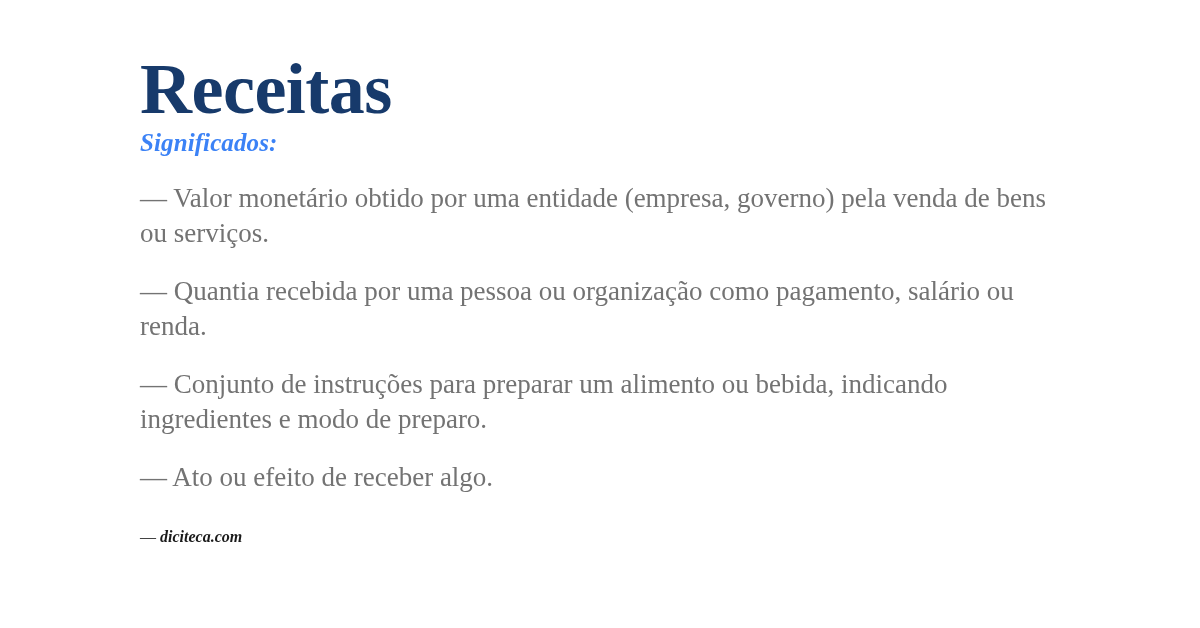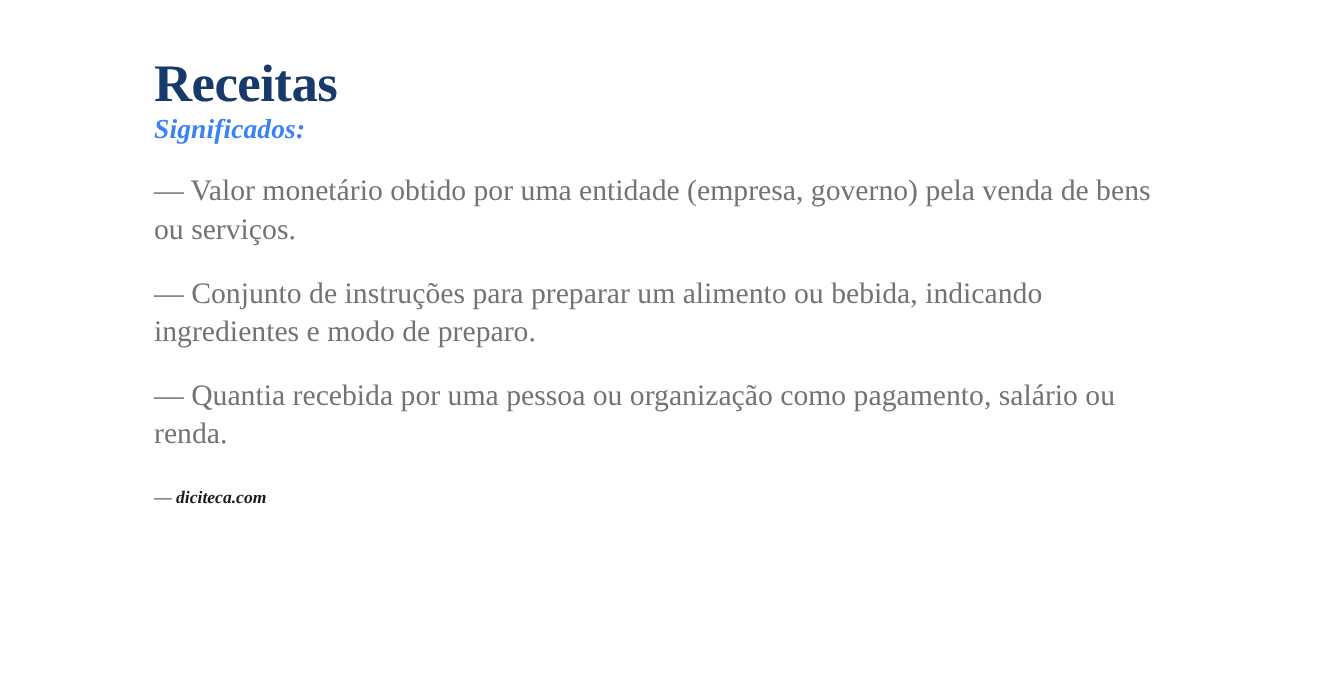--- a/index.html
+++ b/index.html
@@ -17,21 +17,21 @@
   .card {
     width: 1200px;
     height: 628px;
     box-sizing: border-box;
     padding: 52px 140px 0 140px;
     position: relative;
   }
   .title {
     font-family: "Liberation Serif", serif;
     font-weight: bold;
-    font-size: 48px;
+    font-size: 72px;
     line-height: 1.04;
     color: #173a6b;
     letter-spacing: -0.5px;
     margin: 0 0 2px 0;
   }
   .subtitle {
     font-family: "Liberation Serif", serif;
     font-weight: bold;
     font-style: italic;
     font-size: 25px;
@@ -78,25 +78,29 @@
 
   <h2 class="subtitle">Significados:</h2>
 
   <ul class="meanings">
     <li class="meaning">
       <span class="dash">—</span>
       <span>Valor monetário obtido por uma entidade (empresa, governo) pela venda de bens ou serviços.</span>
     </li>
     <li class="meaning">
       <span class="dash">—</span>
+      <span>Quantia recebida por uma pessoa ou organização como pagamento, salário ou renda.</span>
+    </li>
+    <li class="meaning">
+      <span class="dash">—</span>
       <span>Conjunto de instruções para preparar um alimento ou bebida, indicando ingredientes e modo de preparo.</span>
     </li>
     <li class="meaning">
       <span class="dash">—</span>
-      <span>Quantia recebida por uma pessoa ou organização como pagamento, salário ou renda.</span>
+      <span>Ato ou efeito de receber algo.</span>
     </li>
   </ul>
 
   <div class="source">
     <span class="src-dash">—</span>
     <span>diciteca.com</span>
   </div>
 
 </div>
 

